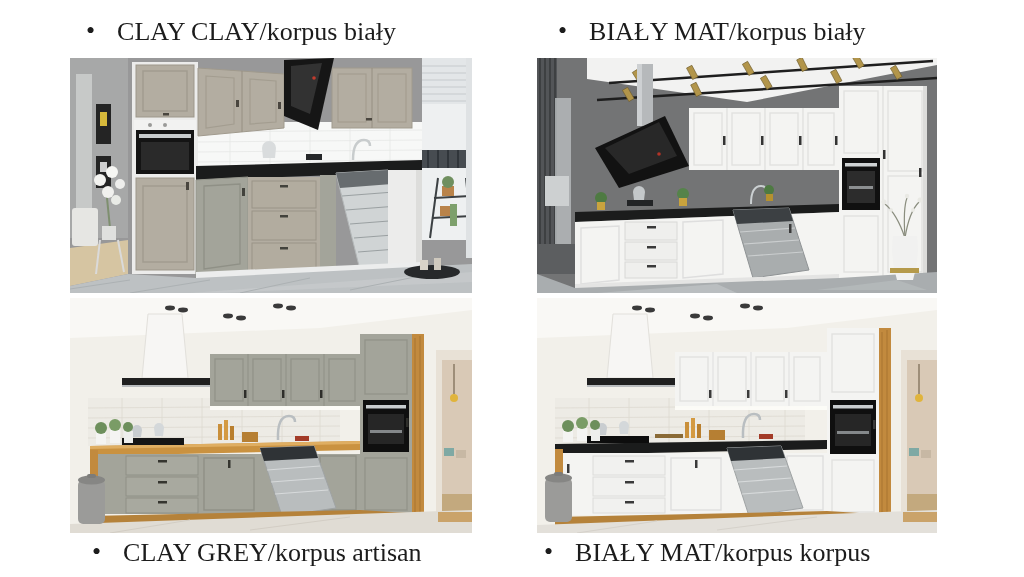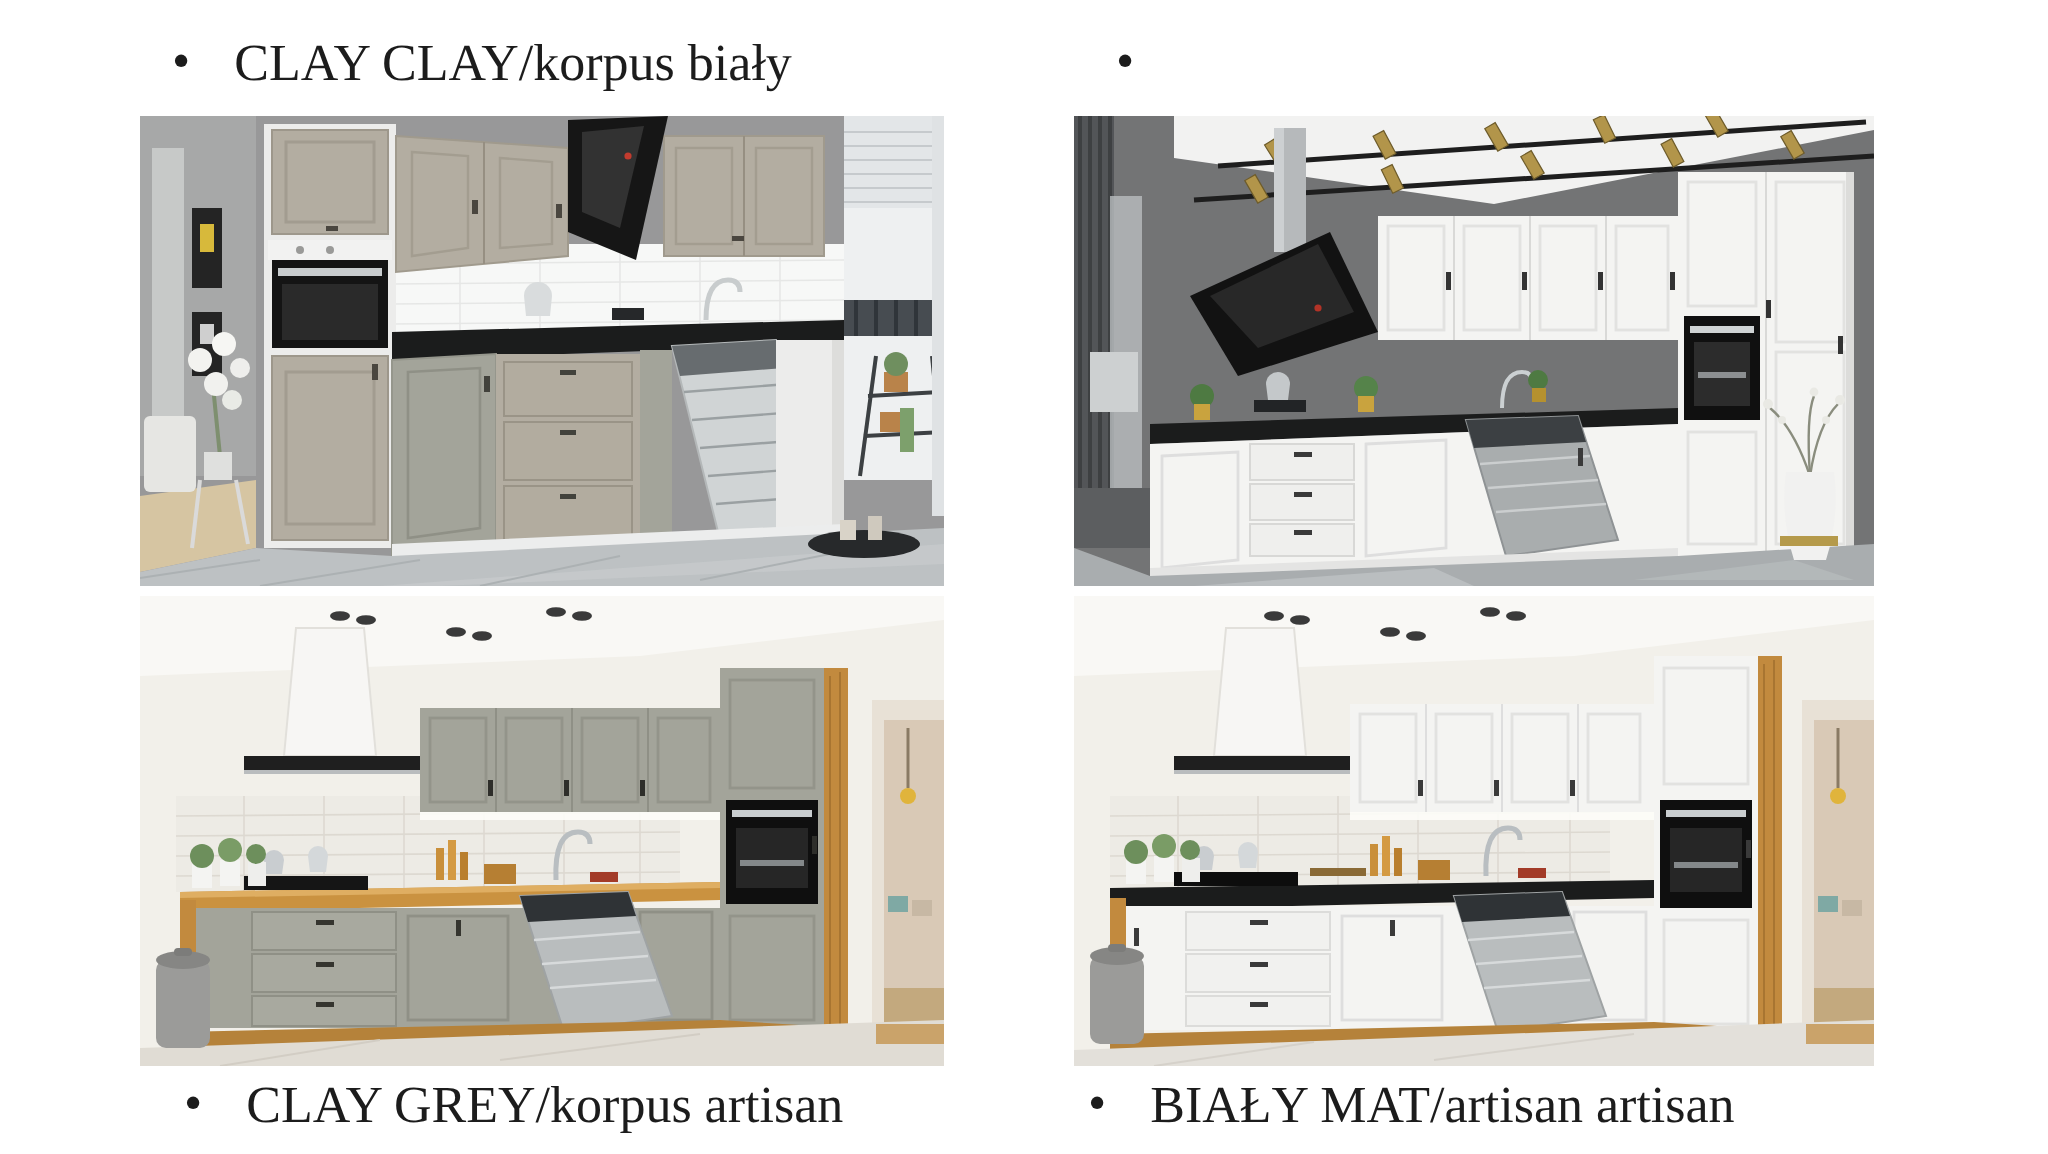--- a/index.html
+++ b/index.html
@@ -31,28 +31,29 @@
 <body>
 
 <div>
 
   <div class="caption" id="cap-tl">
     <span class="bullet">•</span>
     <span>CLAY CLAY/korpus biały</span>
   </div>
   <div class="caption" id="cap-tr">
     <span class="bullet">•</span>
+    <span>BIAŁY MAT/korpus biały</span>
   </div>
   <div class="caption" id="cap-bl">
     <span class="bullet">•</span>
     <span>CLAY GREY/korpus artisan</span>
   </div>
   <div class="caption" id="cap-br">
     <span class="bullet">•</span>
-    <span>BIAŁY MAT/artisan artisan</span>
+    <span>BIAŁY MAT/korpus korpus</span>
   </div>
 
   <div class="photo" id="photo-tl" role="img" aria-label="Clay grey L-shaped kitchen with white carcass, grey walls, white tile backsplash, black worktop, black angled hood, open dishwasher and balcony window">
     <svg viewBox="0 0 402 235" preserveAspectRatio="none">
       <g>
         <rect x="0" y="0" width="402" height="235" fill="#989899"></rect>
         <rect x="0" y="0" width="58" height="180" fill="#a7a8a8"></rect>
         <rect x="6" y="16" width="16" height="150" fill="#c7c9c8"></rect>
       </g>
       <g>

